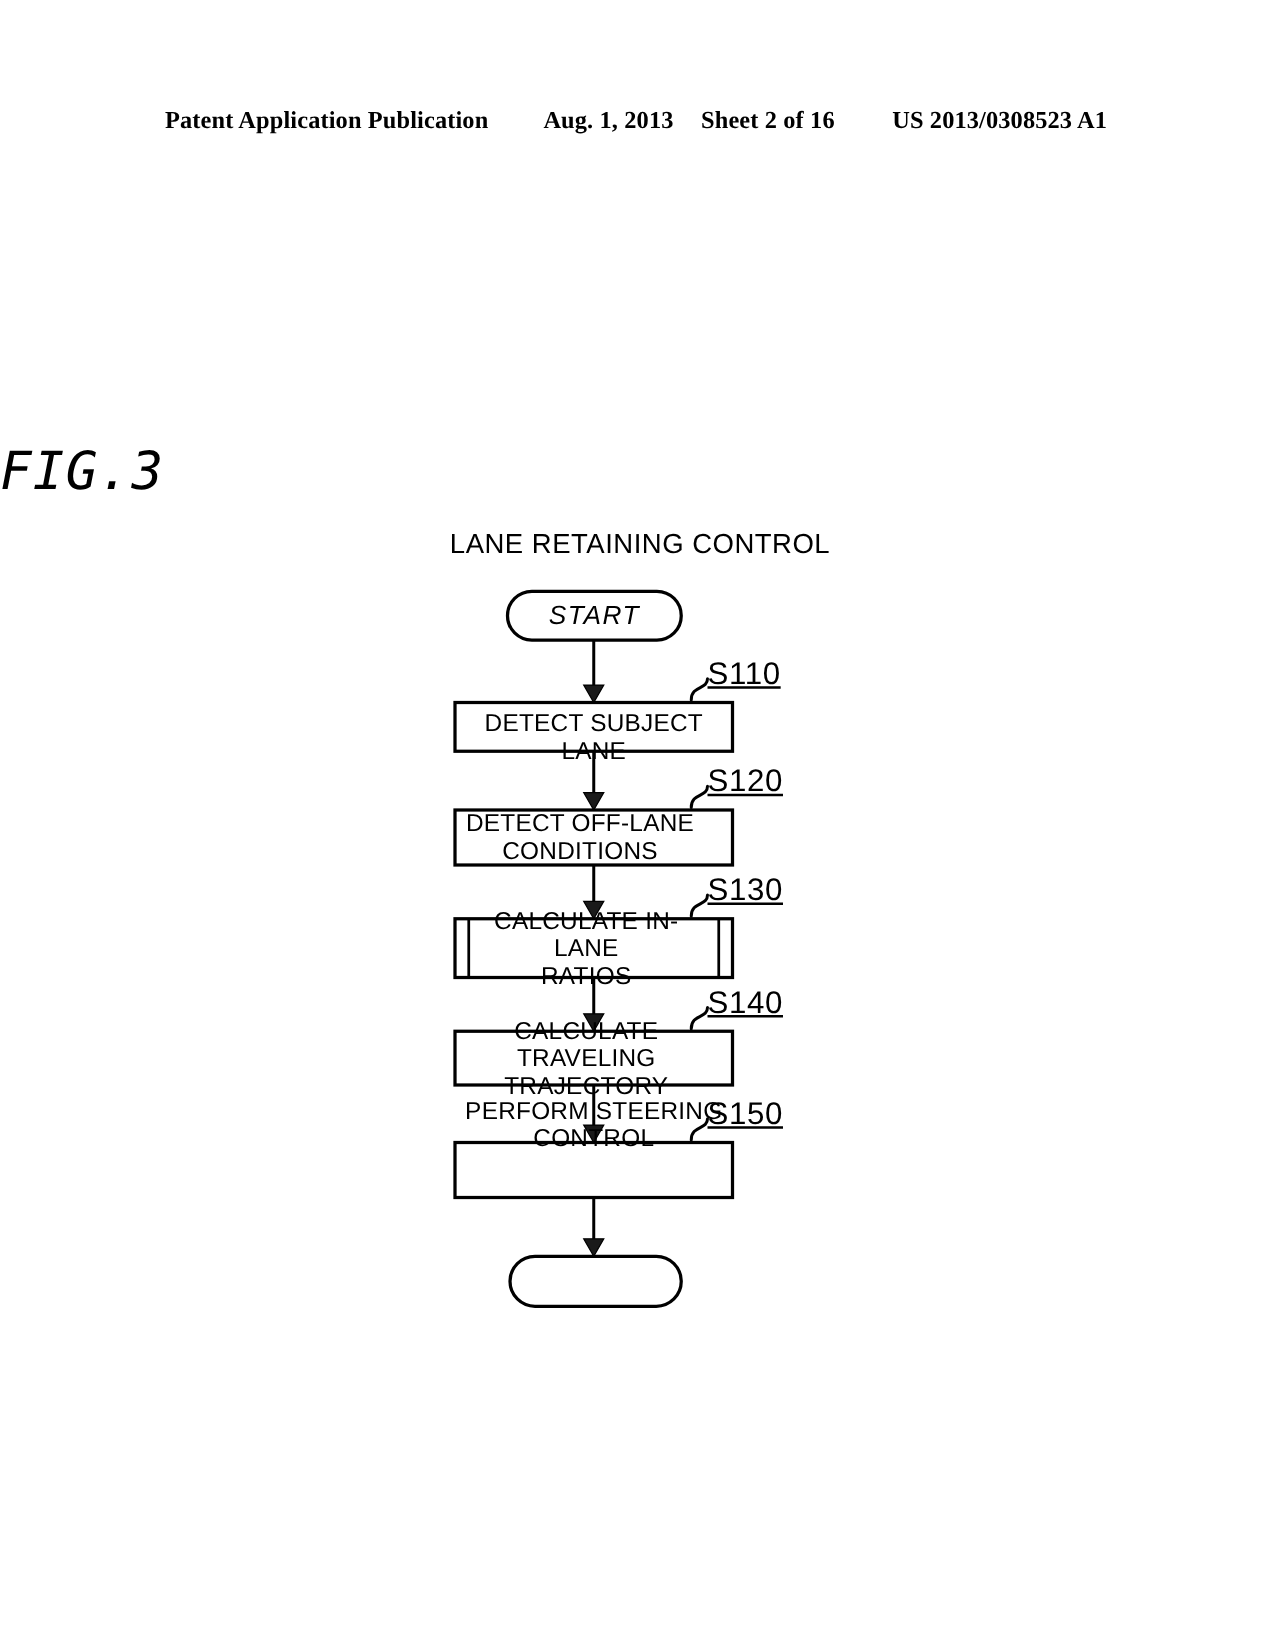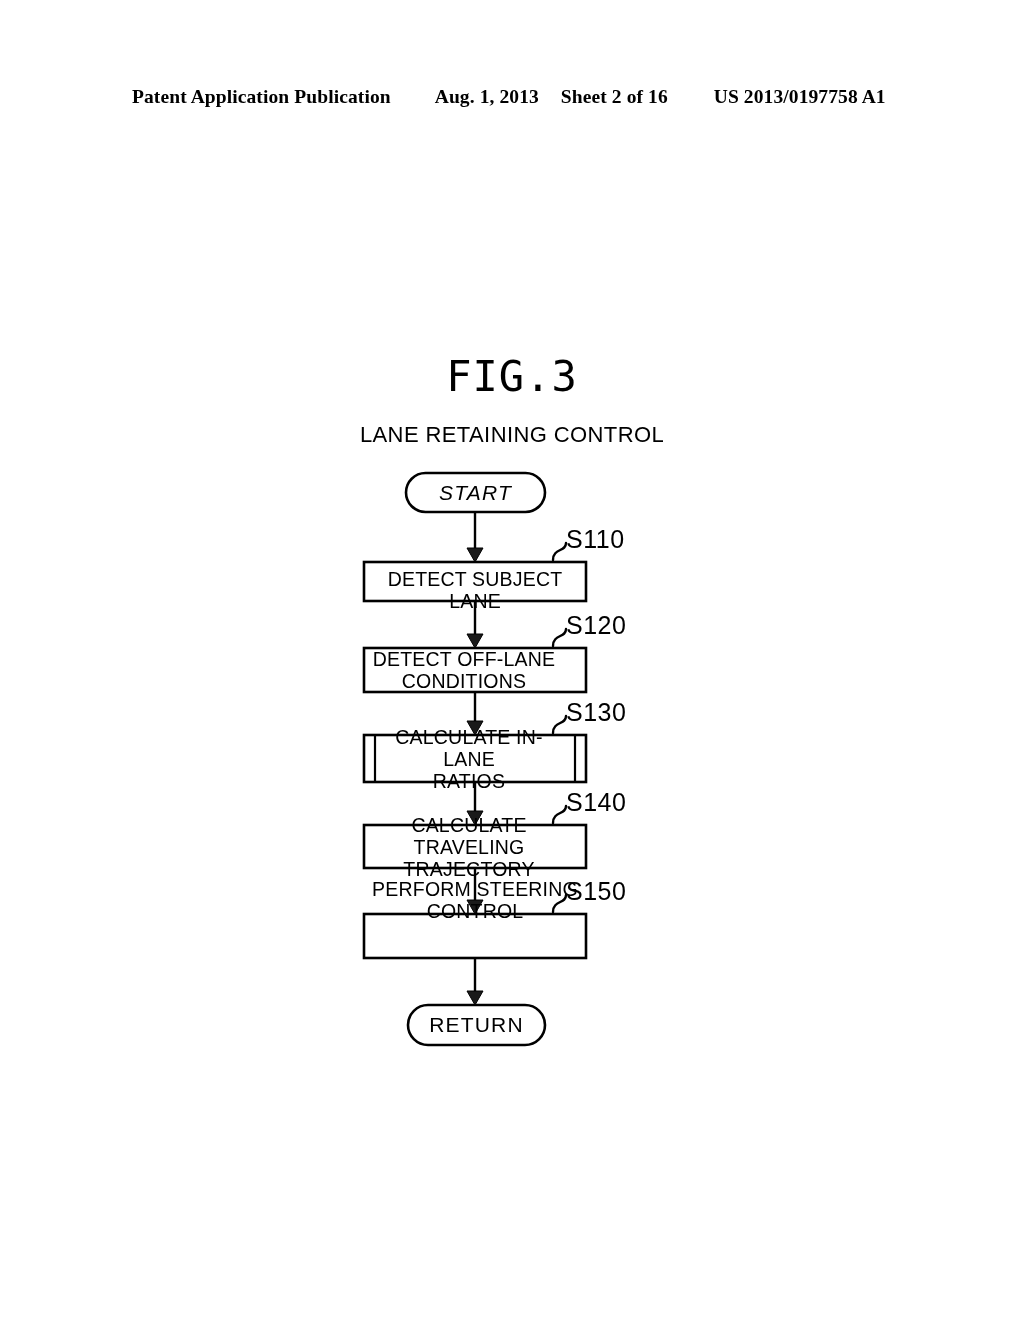--- a/index.html
+++ b/index.html
@@ -44,24 +44,24 @@
     top: 0;
     width: 1024px;
     height: 1320px;
   }
 
   #fig-number {
     position: absolute;
     left: 0;
     top: 352px;
     width: 1024px;
-    text-align: center;
     font-size: 42px;
     font-family: "DejaVu Sans Mono", monospace;
     letter-spacing: 1px;
+    font-style: italic;
   }
 
   #fig-caption {
     position: absolute;
     left: 0;
     top: 422px;
     width: 1024px;
     text-align: center;
     font-size: 22px;
     letter-spacing: 0.4px;
@@ -116,30 +116,31 @@
   }
   .terminal-text {
     font-size: 21px;
     letter-spacing: 1.2px;
   }
   .step-label {
     position: absolute;
     font-size: 25px;
     letter-spacing: 0.5px;
     white-space: nowrap;
+    text-decoration: underline;
   }
 </style>
 </head>
 <body>
 
 <div id="page-header">
   <span class="hdr-pub">Patent Application Publication</span>
   <span class="hdr-date">Aug. 1, 2013</span>
   <span class="hdr-sheet">Sheet 2 of 16</span>
-  <span class="hdr-pat">US 2013/0197758 A1</span>
+  <span class="hdr-pat">US 2013/0308523 A1</span>
 </div>
 
 <div id="figure">
 
   <div id="fig-number">FIG.3</div>
   <div id="fig-caption">LANE RETAINING CONTROL</div>
 
   <svg id="flow-svg" viewBox="0 0 1024 1320">
 
     <rect class="node-shape" x="406" y="473" width="139" height="39" rx="19.5" ry="19.5"></rect>
@@ -192,21 +193,20 @@
 
   <div class="node-text" style="left:375px; top:735px; width:188px; height:47px;">CALCULATE IN-LANE
 RATIOS</div>
 
   <div class="node-text" style="left:364px; top:825px; width:210px; height:43px;">CALCULATE TRAVELING
 TRAJECTORY</div>
 
   <div class="node-text" style="left:364px; top:878px; width:222px; height:44px;">PERFORM STEERING
 CONTROL</div>
 
-  <div class="node-text terminal-text" style="left:408px; top:1005px; width:137px; height:40px;">RETURN</div>
 
   <div class="step-label" style="left:566px; top:525px;">S110</div>
   <div class="step-label" style="left:566px; top:611px;">S120</div>
   <div class="step-label" style="left:566px; top:698px;">S130</div>
   <div class="step-label" style="left:566px; top:788px;">S140</div>
   <div class="step-label" style="left:566px; top:877px;">S150</div>
 
 </div>
 
 </body></html>

